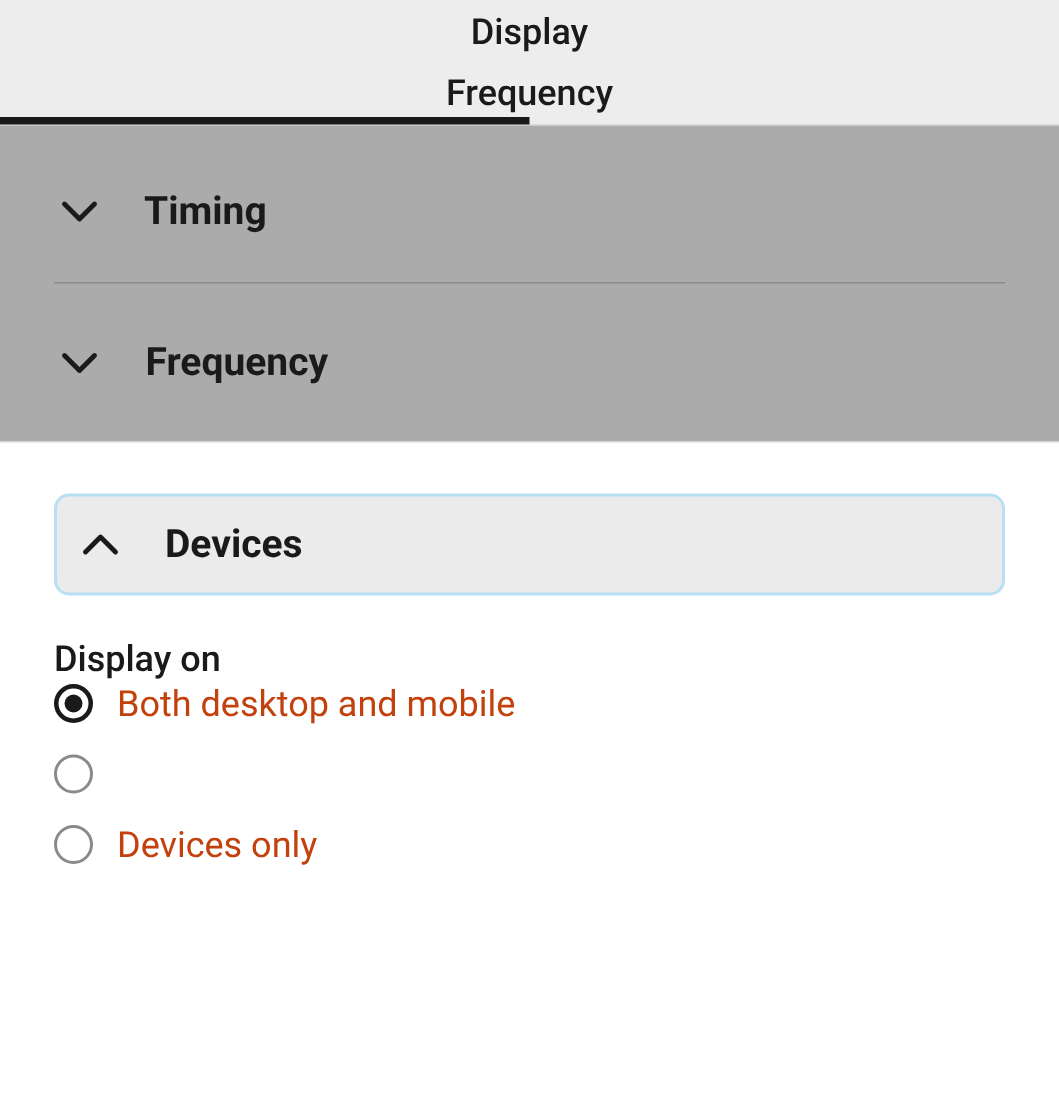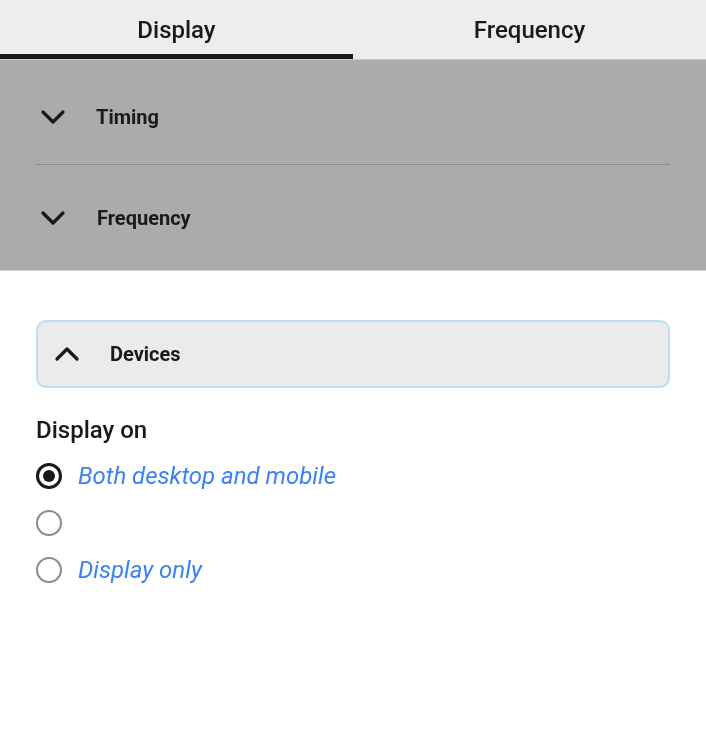--- a/index.html
+++ b/index.html
@@ -7,22 +7,23 @@
       font-family: -apple-system, BlinkMacSystemFont, "Segoe UI", Roboto, Helvetica, Arial, sans-serif;
       width: 706px;
       height: 742px;
       background: #fff;
       color: #1a1a1a;
     }
     .tabs {
       display: flex;
       background: #ededed;
       border-bottom: 1px solid #c9c9c9;
-      height: 60px;
+      height: 84px;
       position: relative;
+      flex-direction: column;
     }
     .tab {
       flex: 1;
       display: flex;
       align-items: center;
       justify-content: center;
       font-size: 24px;
       font-weight: 500;
       color: #1a1a1a;
       cursor: pointer;
@@ -59,27 +60,27 @@
     .chev {
       width: 34px;
       height: 34px;
       flex-shrink: 0;
       display: flex;
       align-items: center;
       justify-content: center;
     }
     .chev svg { display: block; }
     .accordion-label {
-      font-size: 20px;
+      font-size: 26px;
       font-weight: 700;
       color: #1a1a1a;
     }
     .devices-wrap {
       background: #ffffff;
-      padding: 15px 36px;
+      padding: 0 36px;
     }
     .divider-top {
       border-top: 1px solid #d4d4d4;
       background: #fff;
     }
     .devices-header-outer {
       padding: 34px 0 28px 0;
     }
     .devices-header {
       display: flex;
@@ -89,21 +90,21 @@
       border: 2px solid #b8dff4;
       border-radius: 10px;
       background: #ebebeb;
       padding: 0 12px;
       cursor: pointer;
     }
     .radio-group-label {
       font-size: 24px;
       font-weight: 500;
       color: #1a1a1a;
-      margin-bottom: 18px;
+      margin-bottom: 2px;
     }
     .radio-option {
       display: flex;
       align-items: center;
       gap: 16px;
       margin-bottom: 20px;
       cursor: pointer;
     }
     .radio-circle {
       width: 26px;
@@ -121,22 +122,21 @@
       content: "";
       position: absolute;
       top: 50%; left: 50%;
       transform: translate(-50%, -50%);
       width: 12px; height: 12px;
       border-radius: 50%;
       background: #1a1a1a;
     }
     .radio-label {
       font-size: 24px;
-      color: #3b82f6;
-      font-style: italic;
+      color: #c2410c;
     }
   </style>
 </head>
 <body>
 
 <div class="tabs">
   <div class="tab">Display</div>
   <div class="tab">Frequency</div>
   <div class="tab-indicator"></div>
 </div>
@@ -185,16 +185,16 @@
     <span class="radio-circle selected"></span>
     <span class="radio-label">Both desktop and mobile</span>
   </div>
 
   <div class="radio-option">
     <span class="radio-circle"></span>
   </div>
 
   <div class="radio-option">
     <span class="radio-circle"></span>
-    <span class="radio-label">Display only</span>
+    <span class="radio-label">Devices only</span>
   </div>
 
 </div>
 
 </body></html>

